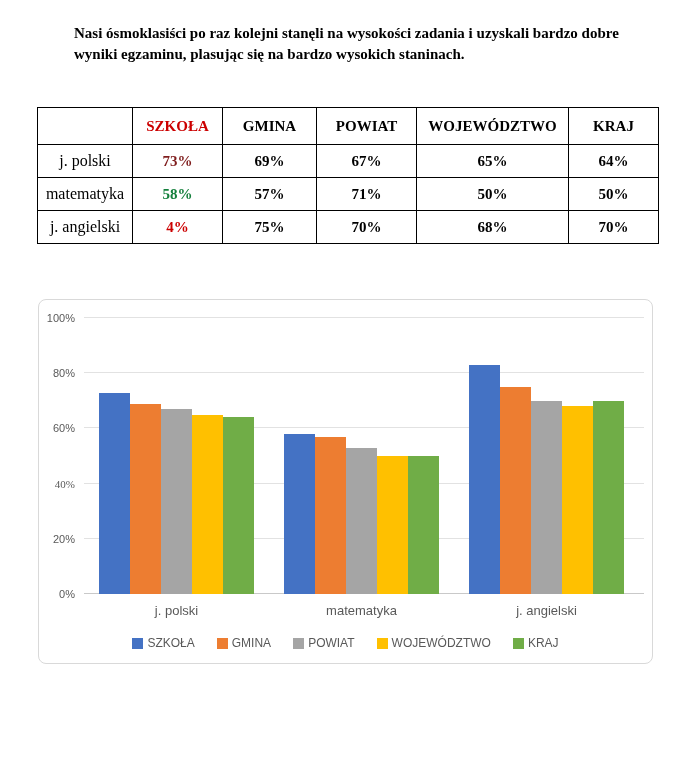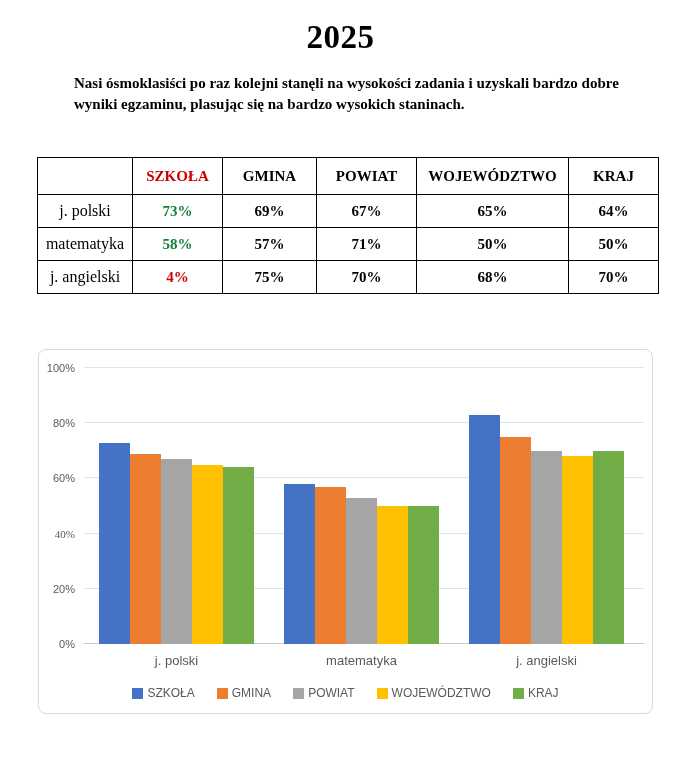--- a/index.html
+++ b/index.html
@@ -124,21 +124,20 @@
     gap: 22px;
     font-size: 12px;
   }
   .legend-item { display: flex; align-items: center; gap: 4px; }
   .swatch { width: 11px; height: 11px; display: inline-block; }
 </style>
 </head>
 <body>
 
 <h1 class="title">
-  <div>2025</div>
 </h1>
 
 <p class="intro">Nasi ósmoklasiści po raz kolejni stanęli na wysokości zadania i uzyskali bardzo dobre wyniki egzaminu, plasując się na bardzo wysokich staninach.</p>
 
 <table class="results">
   <colgroup>
     <col class="c0">
       <col class="c1">
       <col class="c2">
       <col class="c3">
@@ -151,21 +150,21 @@
       <th class="hl" style="color: rgb(204, 0, 0);">SZKOŁA</th>
       <th>GMINA</th>
       <th>POWIAT</th>
       <th>WOJEWÓDZTWO</th>
       <th>KRAJ</th>
     </tr>
   </thead>
   <tbody>
     <tr>
       <td class="row-label">j. polski</td>
-      <td class="hl" style="color: #15803d;">73%</td>
+      <td class="hl" style="color: #7f1d1d;">73%</td>
       <td>69%</td>
       <td>67%</td>
       <td>65%</td>
       <td>64%</td>
     </tr>
     <tr>
       <td class="row-label">matematyka</td>
       <td class="hl" style="color: #15803d;">58%</td>
       <td>57%</td>
       <td>71%</td>

